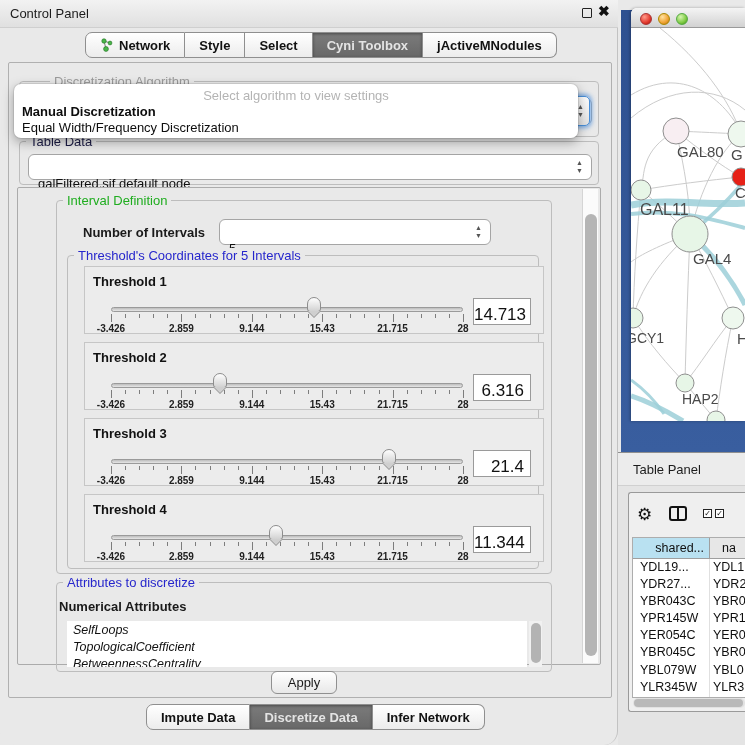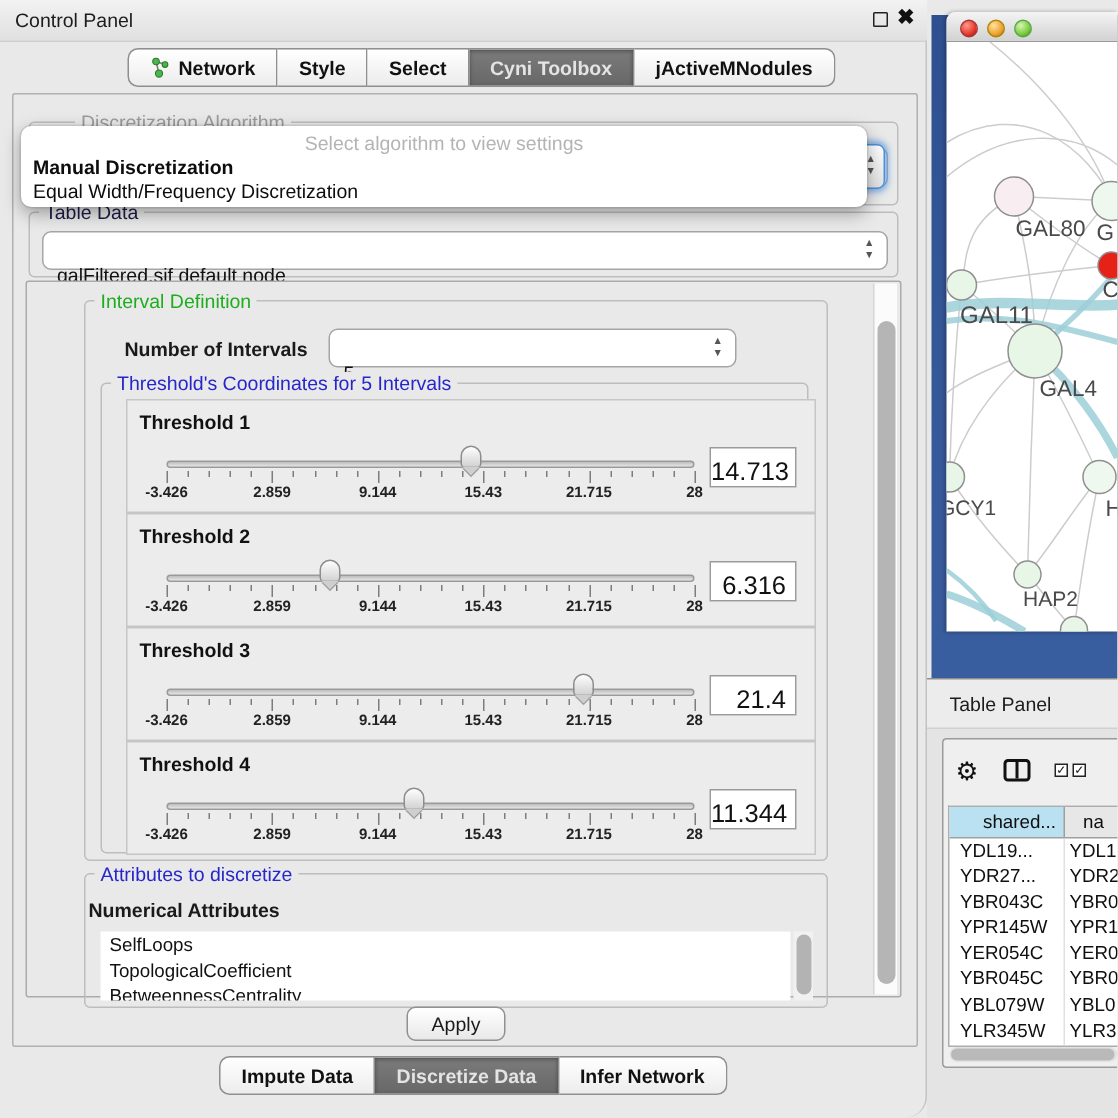--- a/index.html
+++ b/index.html
@@ -51,38 +51,38 @@
   #popup .prompt { position:absolute; top:4px; left:0; width:100%; text-align:center; color:#b4b4b4; font-size:13px; }
   #popup .opt1 { position:absolute; top:20px; left:8px; font-size:13px; font-weight:bold; color:#0d0d0d; }
   #popup .opt2 { position:absolute; top:36px; left:8px; font-size:13px; color:#0d0d0d; }
 
   
   #scrollarea { left:8px; top:124px; width:584px; height:478px; border:1px solid #ababab; background:#e9e9e9; border-radius:2px; }
   #vscroll-track { right:2px; top:1px; width:16px; height:474px; background:#fbfbfb; border-left:1px solid #d5d5d5; }
   #vscroll-thumb { left:2px; top:25px; width:12px; height:442px; background:#b5b5b5; border-radius:6px; }
 
   
-  .thr-row { position:absolute; left:16px; width:460px; height:76px; background:#ececec; border:1px solid #c6c6c6; }
+  .thr-row { position:absolute; left:16px; width:460px; height:68px; background:#ececec; border:1px solid #c6c6c6; }
   .thr-label { position:absolute; left:8px; top:7px; font-size:13px; font-weight:bold; color:#111; }
   .track { position:absolute; left:26px; top:40px; width:352px; height:5px; border:1px solid #9a9a9a; border-radius:3px;
            background:linear-gradient(#bdbdbd,#e6e6e6); }
   .thumb { position:absolute; top:30px; width:14px; height:15px; margin-left:-7px;
            background:linear-gradient(#fefefe,#d2d2d2); border:1px solid #8d8d8d; border-radius:7px 7px 3px 3px; z-index:3; }
   .thumb::after { content:""; position:absolute; left:0px; top:13px; border-left:6px solid transparent;
            border-right:6px solid transparent; border-top:6px solid #cfcfcf; filter:drop-shadow(0 1px 0 #8d8d8d); }
   .ticks { position:absolute; left:26px; top:47px; width:352px; height:9px; }
   .ticks i { position:absolute; top:0; width:1px; background:#7d7d7d; }
   .scale { position:absolute; left:26px; top:56px; width:352px; height:11px; }
   .scale b { position:absolute; transform:translateX(-50%); font-size:10px; font-weight:bold; color:#222; white-space:nowrap; }
   .thr-value { position:absolute; right:12px; top:31px; width:58px; height:27px; background:#fff; border:1px solid #9a9a9a;
                font-size:17px; text-align:right; padding:6px 6px 0 0; color:#111; }
 
   
   #attr-list { left:10px; top:38px; width:460px; height:46px; background:#fff; overflow:hidden; }
-  #attr-list .item { font-size:12.5px; color:#111; padding:1.5px 0 1.5px 6px; }
+  #attr-list .item { font-size:12.5px; color:#111; padding:1.5px 0 1.5px 6px;font-style:italic; }
   #attr-scroll { left:472px; top:38px; width:13px; height:46px; background:#f1f1f1; }
   #attr-scroll i { position:absolute; left:1.5px; top:2px; width:10px; height:40px; background:#b3b3b3; border-radius:5px; }
 
   #apply-btn { left:262px; top:608px; width:66px; height:23px; background:linear-gradient(#ffffff,#e8e8e8);
                border:1px solid #909090; border-radius:6px; font-size:13px; text-align:center; padding-top:3px; }
 
   
   #right-region { left:618px; top:0; width:127px; height:745px; background:#e9e9e9; }
   #blue-bg { left:3px; top:10px; width:124px; height:442px; background:linear-gradient(#2e5090,#395e9f); }
   #mac-window { left:13px; top:8px; width:114px; height:413px; background:#fff; border-radius:6px 0 0 0; box-shadow:-1px 0 3px rgba(0,0,0,.3); }

